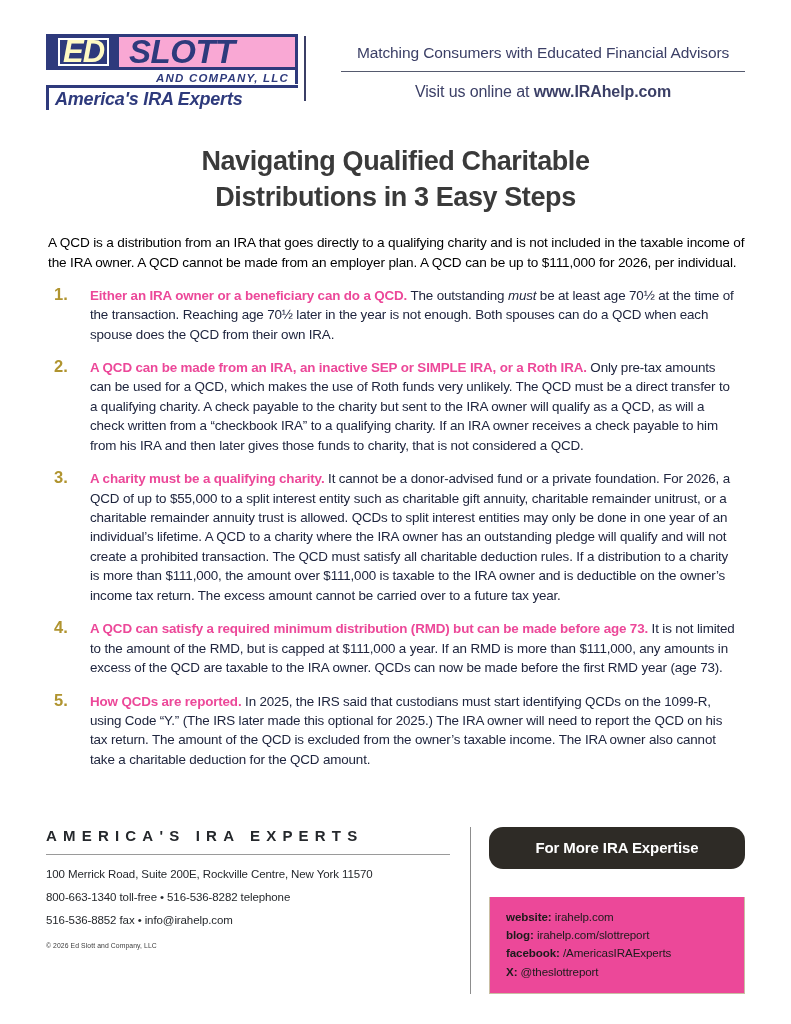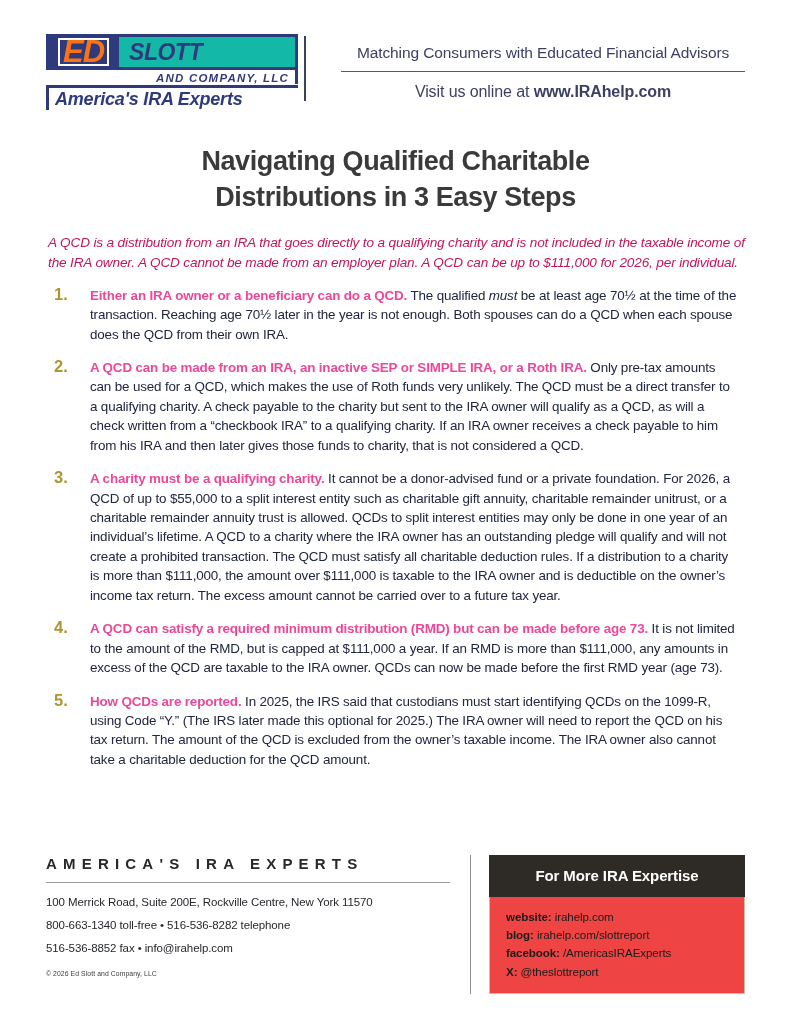--- a/index.html
+++ b/index.html
@@ -14,34 +14,34 @@
     position: relative;
     overflow: hidden;
   }
   .page { width: 791px; height: 1024px; position: relative; padding: 0 46px; }
 
   
   .header { display: flex; align-items: flex-start; padding-top: 30px; height: 118px; }
   .logo-block { width: 252px; flex: 0 0 252px; position: relative; padding-top: 4px; }
   .logo-row1 { display: flex; align-items: stretch; height: 36px; }
   .logo-ed {
-    background: #2e3a7c; color: #f97316;
+    background: #2e3a7c; color: #fef9c3;
     font-family: "Liberation Sans", sans-serif;
     font-weight: bold; font-style: italic;
     font-size: 31px; line-height: 36px;
     letter-spacing: -1px;
     padding: 0 7px 0 9px;
     border: 3px solid #2e3a7c;
     display: flex; align-items: center;
   }
   .logo-ed span { display:inline-block; border:2px solid #fff; padding:0 3px; line-height: 24px; }
   .logo-slott {
-    background: #14b8a6; color: #2e3a7c;
+    background: #f9a8d4; color: #2e3a7c;
     font-weight: bold; font-style: italic;
-    font-size: 23px; line-height: 36px;
+    font-size: 33px; line-height: 36px;
     letter-spacing: -0.5px;
     padding: 0 8px 0 10px;
     border: 3px solid #2e3a7c; border-left: none;
     display: flex; align-items: center;
     flex: 1;
   }
   .logo-row2 {
     text-align: right; color: #2e3a7c;
     font-weight: bold; font-style: italic;
     font-size: 11.5px; letter-spacing: 1.2px;
@@ -82,23 +82,22 @@
   }
 
   
   .section-head {
     font-size: 14.5px; font-weight: bold;
     color: #20263f; margin: 0 0 7px 2px;
     letter-spacing: -0.2px;
   }
   .intro {
     font-size: 13.6px; line-height: 1.45;
-    color: #be185d; margin: 0 0 11px 2px;
+    color: #000000; margin: 0 0 11px 2px;
     letter-spacing: -0.15px;
-    font-style: italic;
   }
 
   
   ol.steps { list-style: none; margin: 13px 0 0 0; padding: 0 8px 0 44px; }
   ol.steps > li { position: relative; margin-bottom: 14px; }
   .num {
     position: absolute; left: -36px; top: -1px;
     width: 26px; text-align: left;
     font-size: 16.5px; font-weight: bold;
     color: #b0942f;
@@ -120,25 +119,26 @@
   }
   .hr { height: 1px; background: #9a9a9a; margin-bottom: 13px; }
   .addr { font-size: 11.5px; color: #25282c; line-height: 1.05; margin-bottom: 11px; letter-spacing: -0.1px;}
   .copy { font-size: 6.8px; color: #3b3b3b; margin-top: 16px; letter-spacing: 0.1px;}
   .vdiv { width: 1px; background: #8d8d8d; margin: 0 18px 0 0; flex: 0 0 1px; }
 
   .footer-right { flex: 1; }
   .box-head {
     background: #2e2b26; color: #ffffff;
     text-align: center; font-size: 15px; font-weight: bold;
-    padding: 12px 0 13px 0; letter-spacing: -0.1px;
+    padding: 12px 0 13px 0; letter-spacing: -0.1px; border-radius: 14px;
   }
   .box-body {
-    background: #ef4444; border: 1px solid #c9bfa3; border-top: none;
+    background: #ec4899; border: 1px solid #c9bfa3; border-top: none;
     padding: 11px 0 12px 16px;
+    margin-top: 28px;
   }
   .box-body div { font-size: 11.6px; color: #1b1b1b; line-height: 1.58; letter-spacing: -0.1px;}
   .box-body b { font-weight: bold; }
 </style>
 </head>
 <body>
 
 <div class="page">
 
   <div class="header">
@@ -161,21 +161,21 @@
   <div class="title">
     <div>Navigating Qualified Charitable</div>
     <div>Distributions in 3 Easy Steps</div>
   </div>
 
   <div class="intro">A QCD is a distribution from an IRA that goes directly to a qualifying charity and is not included in the taxable income of the IRA owner. A QCD cannot be made from an employer plan. A QCD can be up to $111,000 for 2026, per individual.</div>
 
   <ol class="steps">
     <li>
       <div class="num">1.</div>
-      <div class="step-text"><b>Either an IRA owner or a beneficiary can do a QCD.</b><span> The qualified </span><i>must</i><span> be at least age 70½ at the time of the transaction. Reaching age 70½ later in the year is not enough. Both spouses can do a QCD when each spouse does the QCD from their own IRA.</span></div>
+      <div class="step-text"><b>Either an IRA owner or a beneficiary can do a QCD.</b><span> The outstanding </span><i>must</i><span> be at least age 70½ at the time of the transaction. Reaching age 70½ later in the year is not enough. Both spouses can do a QCD when each spouse does the QCD from their own IRA.</span></div>
     </li>
     <li>
       <div class="num">2.</div>
       <div class="step-text"><b>A QCD can be made from an IRA, an inactive SEP or SIMPLE IRA, or a Roth IRA.</b><span> Only pre-tax amounts can be used for a QCD, which makes the use of Roth funds very unlikely. The QCD must be a direct transfer to a qualifying charity. A check payable to the charity but sent to the IRA owner will qualify as a QCD, as will a check written from a “checkbook IRA” to a qualifying charity. If an IRA owner receives a check payable to him from his IRA and then later gives those funds to charity, that is not considered a QCD.</span></div>
     </li>
     <li>
       <div class="num">3.</div>
       <div class="step-text"><b>A charity must be a qualifying charity.</b><span> It cannot be a donor-advised fund or a private foundation. For 2026, a QCD of up to $55,000 to a split interest entity such as charitable gift annuity, charitable remainder unitrust, or a charitable remainder annuity trust is allowed. QCDs to split interest entities may only be done in one year of an individual’s lifetime. A QCD to a charity where the IRA owner has an outstanding pledge will qualify and will not create a prohibited transaction. The QCD must satisfy all charitable deduction rules. If a distribution to a charity is more than $111,000, the amount over $111,000 is taxable to the IRA owner and is deductible on the owner’s income tax return. The excess amount cannot be carried over to a future tax year.</span></div>
     </li>
     <li>

